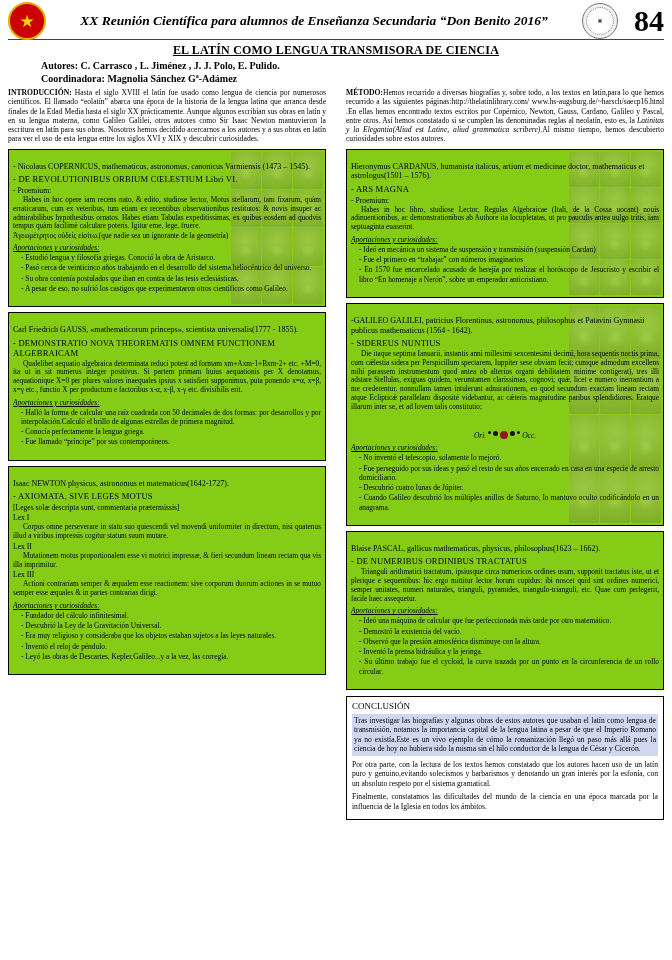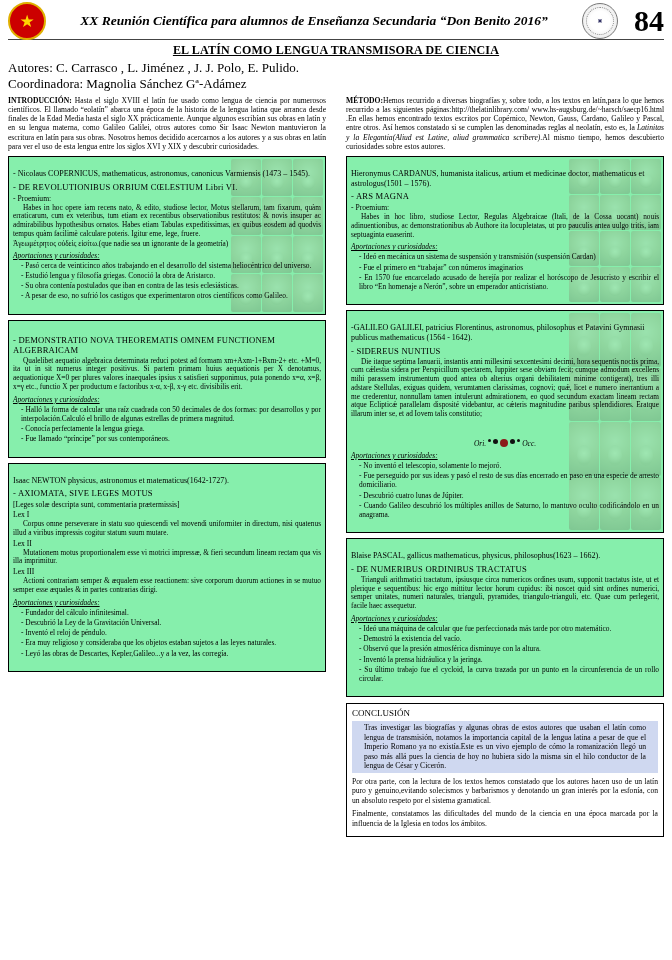--- a/index.html
+++ b/index.html
@@ -17,31 +17,31 @@
   .logo .star{color:#ffd700;font-size:17px;line-height:1;}
   .header-title{flex:1;text-align:center;font-style:italic;font-weight:bold;font-size:13.5px;}
   .compass{width:34px;height:34px;border-radius:50%;border:1px solid #777;background:
       radial-gradient(circle at 50% 50%, #fff 0%, #fff 40%, #eee 70%, #ddd 100%);
       display:flex;align-items:center;justify-content:center;flex:0 0 auto;position:relative;}
   .compass:before{content:"";position:absolute;width:26px;height:26px;border-radius:50%;border:1px dotted #888;}
   .compass .n{font-size:9px;color:#336;transform:rotate(45deg);}
   .page-no{font-size:30px;font-weight:bold;width:40px;text-align:right;flex:0 0 auto;}
 
   .doc-title{text-align:center;font-weight:bold;font-size:12px;margin:3px 0 2px;letter-spacing:.2px;text-decoration:underline;}
-  .authors{font-size:13px;font-weight:normal;line-height:1.25;margin-bottom:3px;}
+  .authors{font-size:10px;font-weight:bold;line-height:1.25;margin-bottom:3px;margin-left:33px;}
 
   
   .cols{display:flex;gap:20px;}
   .col{width:324px;}
 
   p{margin:0 0 3px;}
   .intro{font-size:7.6px;line-height:1.22;text-align:justify;}
 
   
-  .box{border:1px solid #000;margin-top:5px;padding:12px 4px;position:relative;background:#86efac;}
+  .box{border:1px solid #000;margin-top:5px;padding:12px 4px;position:relative;background:#84cc16;}
   .box .name{font-size:8px;line-height:1.2;margin-bottom:3px;}
   .box .work{font-size:8.6px;font-family:"Liberation Serif",serif;margin:2px 0 2px;letter-spacing:.2px;}
   .box .sub{font-size:7.6px;margin:1px 0;}
   .box .latin{font-size:7.3px;text-align:justify;line-height:1.2;text-indent:10px;}
   .box .curio-h{font-size:7.4px;font-style:italic;text-decoration:underline;margin:3px 0 1px;}
   .box ul{margin:0;padding-left:8px;list-style:none;}
   .box li{font-size:7.4px;line-height:1.25;text-align:justify;margin-bottom:1px;}
   .box li:before{content:"- ";}
   .greek{font-size:7.3px;}
 
@@ -64,21 +64,21 @@
   .d1{width:3px;height:3px;}
   .d2{width:5px;height:5px;}
   .d3{width:8px;height:8px;background:#8b1a1a;}
   .d4{width:5px;height:5px;}
   .d5{width:3px;height:3px;}
 
   
   .concl{border:1px solid #000;margin-top:6px;padding:4px 5px;}
   .concl h3{font-size:9px;margin:0 0 3px;font-weight:normal;}
   .concl p{font-size:7.6px;line-height:1.25;text-align:justify;margin-bottom:4px;}
-  .concl .band{background:#cfd8f0;padding:2px 12px;}
+  .concl .band{background:#cfd8f0;padding:2px 2px;}
 
   .method{font-size:7.6px;line-height:1.22;text-align:justify;}
 </style>
 </head>
 <body>
 
 <div class="page">
 
   <div class="header">
     <div class="logo">
@@ -120,28 +120,29 @@
             <div class="face"></div>
             <div class="face"></div>
         </div>
         <div class="name">- Nicolaus COPERNICUS, mathematicus, astronomus, canonicus Varmiensis (1473 – 1545).</div>
         <div class="work">- DE REVOLUTIONIBUS ORBIUM CŒLESTIUM Libri VI.</div>
         <div class="sub">- Proemium:</div>
         <div class="latin">Habes in hoc opere iam recens nato, &amp; edito, studiose lector, Motus stellarum, tam fixarum, quàm erraticarum, cum eх veteribus, tum etiam ex recentibus observationibus restitutos: &amp; novis insuper ac admirabilibus hypothesibus ornatos. Habes etiam Tabulas expeditissimas, ex quibus eosdem ad quodvis tempus quàm facilimè calculare poteris. Igitur eme, lege, fruere.</div>
         <div class="greek">Ἀγεωμέτρητος οὐδεὶς εἰσίτω.(que nadie sea un ignorante de la geometría)</div>
         <div class="curio-h">Aportaciones y curiosidades:</div>
         <ul>
+          <li>Estudió lengua y filosofía griegas. Conoció la obra de Aristarco.</li>
           <li>Pasó cerca de veinticinco años trabajando en el desarrollo del sistema heliocéntrico del universo.</li>
-          <li>Estudió lengua y filosofía griegas. Conoció la obra de Aristarco.</li>
           <li>Su obra contenía postulados que iban en contra de las tesis eclesiásticas.</li>
           <li>A pesar de eso, no sufrió los castigos que experimentaron otros científicos como Galileo.</li>
         </ul>
       </div>
 
       <div class="box">
+        <div class="name">Carl  Friedrich  GAUSS,  «mathematicorum  princeps»,  scientista universalis(1777 - 1855).</div>
         <div class="work">-  DEMONSTRATIO  NOVA  THEOREMATIS  OMNEM FUNCTIONEM ALGEBRAICAM</div>
         <div class="latin">Qualelibet aequatio algebraica determinata reduci potest ad formam xm+Axm-1+Bxm-2+ etc. +M=0, ita ut in sit numerus integer positivus. Si partem primam huius aequationis per X denotamus, aequationique X=0 per plures valores inaequales ipsius x satisfieri supponimus, puta ponendo x=α, x=β, x=γ etc., functio X per productum e factoribus x-α, x-β, x-γ etc. divisibilis erit.</div>
         <div class="curio-h">Aportaciones y curiosidades:</div>
         <ul>
           <li>Halló la forma de calcular una raíz cuadrada con 50 decimales de dos formas: por desarrollos y por interpolación.Calculó el brillo de algunas estrellas de primera magnitud.</li>
           <li>Conocía perfectamente la lengua griega.</li>
           <li>Fue llamado “príncipe” por sus contemporáneos.</li>
         </ul>
       </div>
 
@@ -154,22 +155,22 @@
         <div class="latin">Corpus omne perseverare in statu suo quiescendi vel movendi uniformiter in directum, nisi quatenus illud a viribus impressis cogitur statum suum mutare.</div>
         <div class="sub">Lex II</div>
         <div class="latin">Mutationem motus proportionalem esse vi motrici impressæ, &amp; fieri secundum lineam rectam qua vis illa imprimitur.</div>
         <div class="sub">Lex III</div>
         <div class="latin">Actioni contrariam semper &amp; æqualem esse reactionem: sive corporum duorum actiones in se mutuo semper esse æquales &amp; in partes contrarias dirigi.</div>
 
         <div class="curio-h">Aportaciones y curiosidades:</div>
         <ul>
           <li>Fundador del cálculo infinitesimal.</li>
           <li>Descubrió la Ley de la Gravitación Universal.</li>
+          <li>Era muy religioso y consideraba que los objetos estaban sujetos a las leyes naturales.</li>
           <li>Inventó el reloj de péndulo.</li>
-          <li>Era muy religioso y consideraba que los objetos estaban sujetos a las leyes naturales.</li>
           <li>Leyó las obras de Descartes, Kepler,Galileo...y a la vez, las corregía.</li>
         </ul>
       </div>
     </div>
 
     <div class="col">
 
       <p class="method">
         <b>MÉTODO:</b><span>Hemos recurrido a diversas biografías y, sobre todo, a los textos en latín,para lo que hemos recurrido a las siguientes páginas:http://thelatinlibrary.com/ www.hs-augsburg.de/~harsch/saecp16.html .En ellas hemos encontrado textos escritos por Copérnico, Newton, Gauss, Cardano, Galileo y Pascal, entre otros. Así hemos constatado si se cumplen las denominadas reglas al neolatín, esto es, la </span><i>Latinitas y la Elegantia(Aliud est Latine, aliud grammatica scribere)</i><span>.Al mismo tiempo, hemos descubierto curiosidades sobre estos autores.</span>
       </p>
@@ -226,21 +227,21 @@
           <span class="dot d2"></span>
           <span class="dot d3"></span>
           <span class="dot d4"></span>
           <span class="dot d5"></span>
           <span class="lbl">Occ.</span>
         </div>
 
         <div class="curio-h">Aportaciones y curiosidades:</div>
         <ul>
           <li>No inventó el telescopio, solamente lo mejoró.</li>
-          <li>Fue perseguido por sus ideas y pasó el resto de sus días encerrado en paso en una especie de arresto domiciliario.</li>
+          <li>Fue perseguido por sus ideas y pasó el resto de sus años encerrado en casa en una especie de arresto domiciliario.</li>
           <li>Descubrió cuatro lunas de Júpiter.</li>
           <li>Cuando Galileo descubrió los múltiples anillos de Saturno, lo mantuvo oculto codificándolo en un anagrama.</li>
         </ul>
       </div>
 
       <div class="box">
         <div class="name">Blaise PASCAL, gallicus mathematicus, physicus, philosophus(1623 – 1662).</div>
         <div class="work">- DE NUMERIBUS ORDINIBUS TRACTATUS</div>
         <div class="latin">Trianguli arithmatici tractatum, ipsiusque circa numericos ordines usum, supponit tractatus iste, ut et plerique e sequentibus: hic ergo mittitur lector horum cupidus: ibi noscet quid sint ordines numerici, semper unitates, numeri naturales, trianguli, pyramides, triangulo-trianguli, etc. Quae cum perlegerit, facile haec assequetur.</div>
         <div class="curio-h">Aportaciones y curiosidades:</div>

